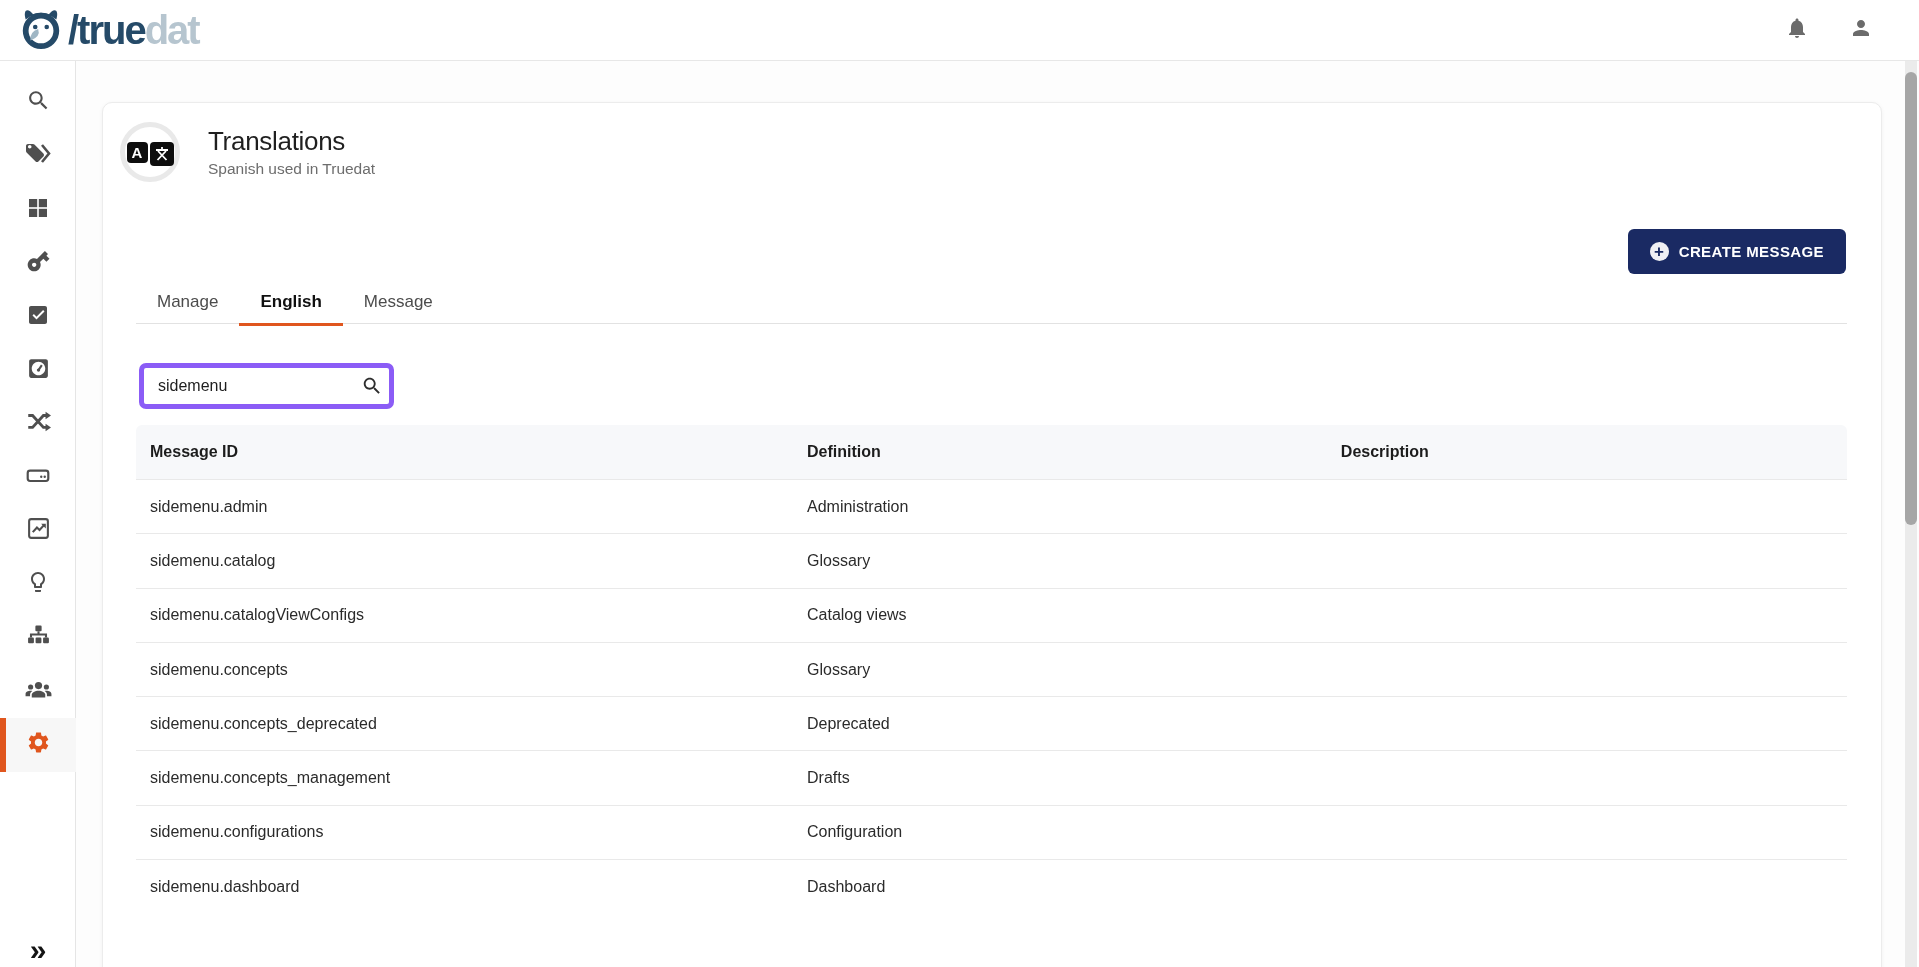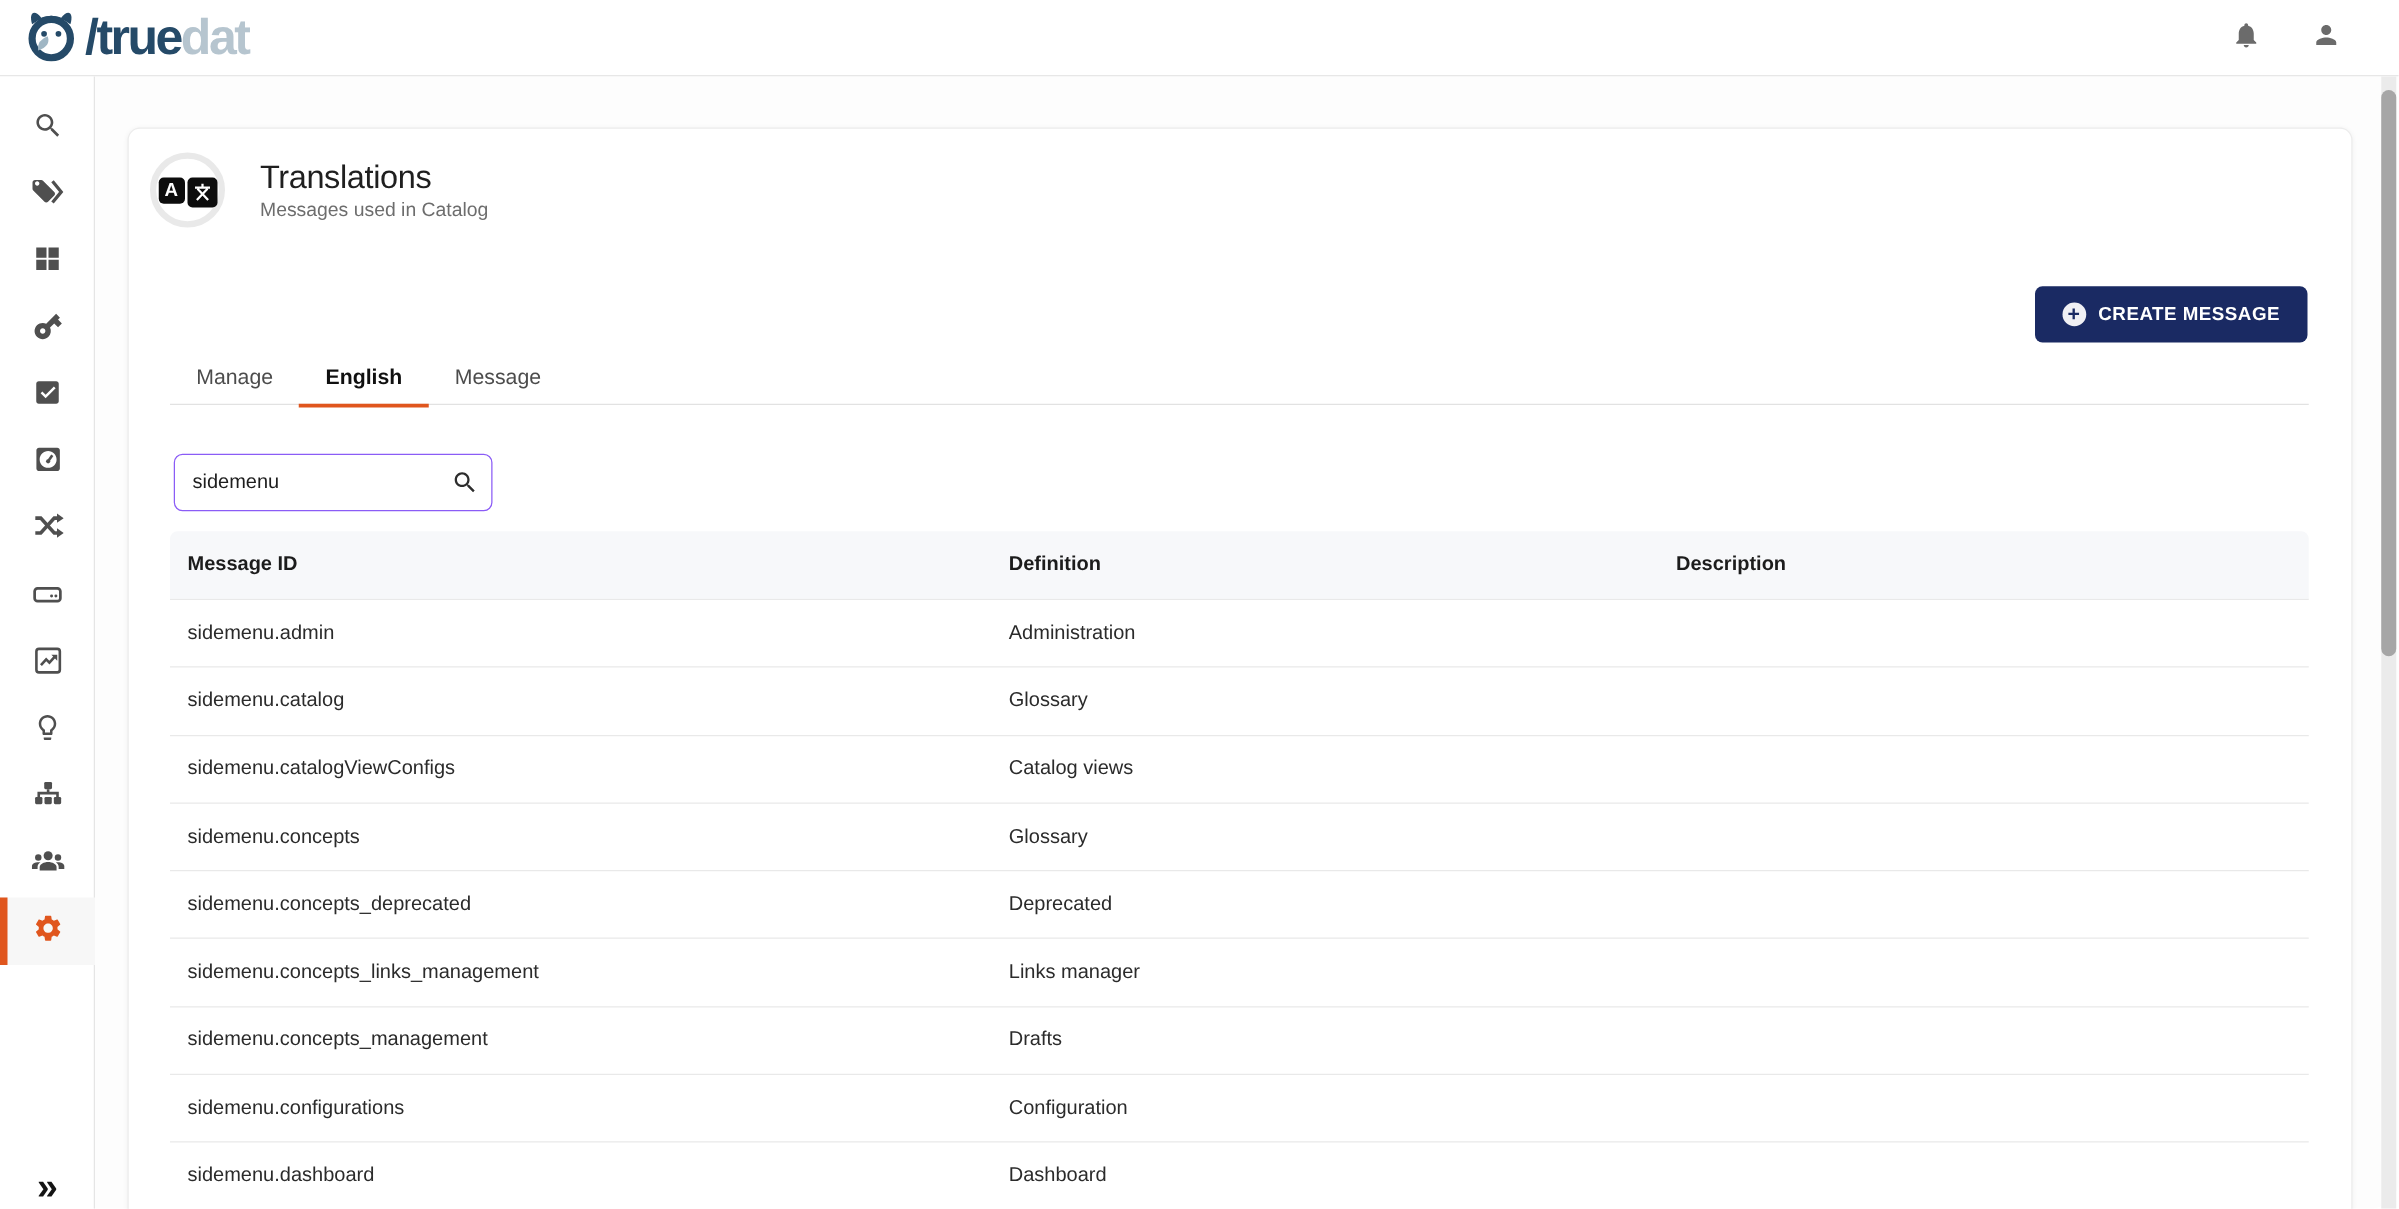--- a/index.html
+++ b/index.html
@@ -54,21 +54,21 @@
 
   .tabs { position:absolute; left:33px; right:34px; top:180px; height:41px;
           border-bottom:1px solid #e2e2e2; display:flex; }
   .tab { height:41px; line-height:38px; padding:0 21px; font-size:17px; color:#4c4c4c;
          cursor:pointer; position:relative; }
   .tab.active { color:#101010; font-weight:700; }
   .tab.active::after { content:""; position:absolute; left:0; right:0; bottom:-2px; height:3px;
          background:#e0561e; }
 
   .search-wrap { position:absolute; left:36px; top:260px; width:255px; height:46px; }
-  .search-input { width:100%; height:100%; border:1px solid #8b5cf6; border-radius:7px;
+  .search-input { width:100%; height:100%; border:5px solid #8b5cf6; border-radius:7px;
          padding:0 42px 0 14px; font-family:"Liberation Sans",sans-serif; font-size:16px;
          color:#1e1e1e; outline:none; caret-color:#1e1e1e; }
   .search-ico { position:absolute; right:11px; top:12px; }
 
   
   .table { position:absolute; left:33px; right:34px; top:322px; }
   .thead { display:flex; height:54px; background:#f7f8fa; border-radius:6px 6px 0 0;
            align-items:center; font-size:16px; font-weight:700; color:#1c1c1c; }
   .trow  { display:flex; height:54.3px; align-items:center; border-top:1px solid #e9e9e9;
            font-size:16px; color:#2b2b2b; cursor:pointer; background:#fff; }
@@ -216,21 +216,21 @@
       <span class="avatar-ring">
         <span class="tr-sq tr-a">A</span>
         <span class="tr-sq tr-b">
           <svg width="16" height="16" viewBox="0 0 16 16">
               <path d="M8 1v3M2 4h12M3.5 14L12 5M4 5l8.5 9" fill="none" stroke="#fff" stroke-width="1.8"></path>
             </svg>
         </span>
       </span>
       <div>
         <div class="page-title">Translations</div>
-        <div class="page-subtitle">Messages used in Catalog</div>
+        <div class="page-subtitle">Spanish used in Truedat</div>
       </div>
     </div>
 
     <button class="create-btn">
       <span class="plus-ico">+</span>
       <span>CREATE MESSAGE</span>
     </button>
 
     <div class="tabs">
       <div class="tab">Manage</div>
@@ -273,25 +273,20 @@
             <div class="cell c1">sidemenu.concepts</div>
             <div class="cell c2">Glossary</div>
             <div class="cell c3"></div>
           </div>
           <div class="trow">
             <div class="cell c1">sidemenu.concepts_deprecated</div>
             <div class="cell c2">Deprecated</div>
             <div class="cell c3"></div>
           </div>
           <div class="trow">
-            <div class="cell c1">sidemenu.concepts_links_management</div>
-            <div class="cell c2">Links manager</div>
-            <div class="cell c3"></div>
-          </div>
-          <div class="trow">
             <div class="cell c1">sidemenu.concepts_management</div>
             <div class="cell c2">Drafts</div>
             <div class="cell c3"></div>
           </div>
           <div class="trow">
             <div class="cell c1">sidemenu.configurations</div>
             <div class="cell c2">Configuration</div>
             <div class="cell c3"></div>
           </div>
           <div class="trow">

